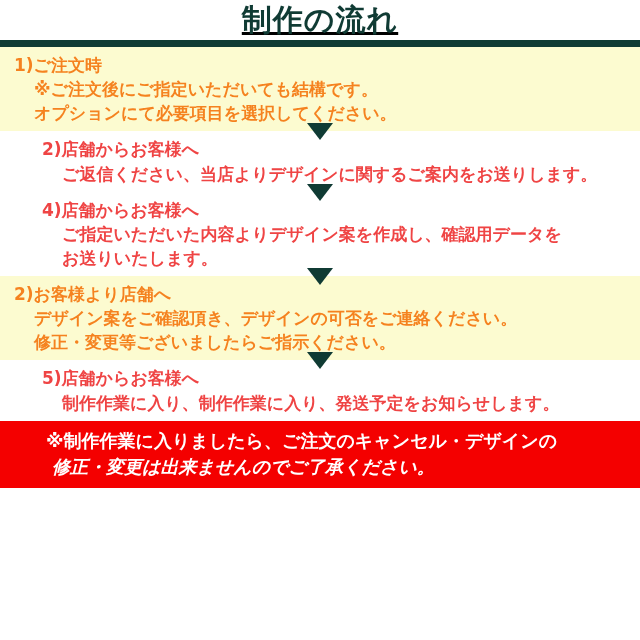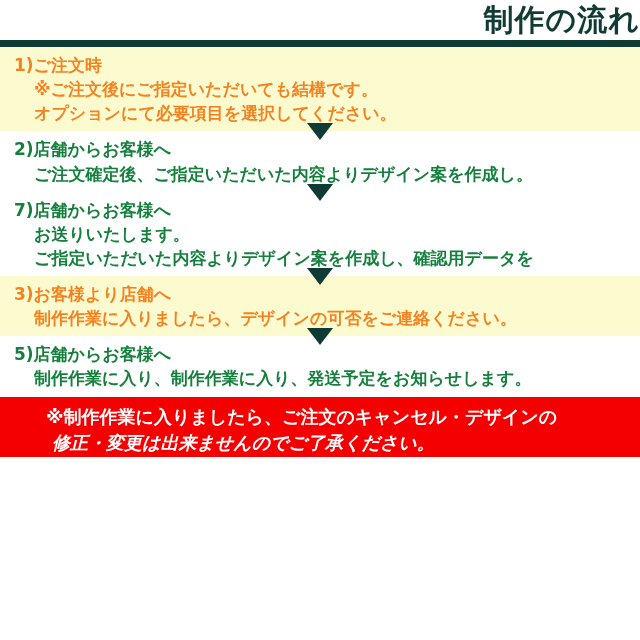--- a/index.html
+++ b/index.html
@@ -16,22 +16,23 @@
     width:640px;
     height:640px;
     background:#ffffff;
   }
 
   
   .title-area {
     height:40px;
     display:flex;
     align-items:center;
-    justify-content:flex-end;
+    justify-content:center;
     background:#ffffff;
+    text-decoration:underline;
   }
   .title-text {
     font-size:30px;
     font-weight:bold;
     color:#103b34;
     letter-spacing:1px;
     line-height:1;
   }
   .title-rule {
     height:7px;
@@ -53,38 +54,38 @@
     font-size:17px;
     font-weight:bold;
     line-height:1.42;
     white-space:nowrap;
   }
   .step-line { padding-left:20px; }
 
   .step.tone-yellow .step-head,
   .step.tone-yellow .step-line { color:#f5821f; }
   .step.tone-white  .step-head,
-  .step.tone-white  .step-line { color:#15803d; }
+  .step.tone-white  .step-line { color:#ef4444;margin-left:28px; }
 
   
   .arrow {
     position:absolute;
     left:50%;
     transform:translateX(-50%);
     width:0; height:0;
     border-left:13px solid transparent;
     border-right:13px solid transparent;
     border-top:17px solid #103b34;
     z-index:5;
   }
 
   
   .notice {
     background:#f40000;
-    padding:7px 0 1px 0;
+    padding:7px 0 8px 0;
   }
   .notice-line {
     font-size:18px;
     font-weight:bold;
     color:#ffffff;
     line-height:1.45;
     white-space:nowrap;
     padding-left:46px;
   }
   .notice-line.second { padding-left:52px;font-style:italic; }
@@ -103,35 +104,36 @@
 
   <div class="step tone-yellow">
     <div class="step-head">1)ご注文時</div>
     <div class="step-line">※ご注文後にご指定いただいても結構です。</div>
     <div class="step-line">オプションにて必要項目を選択してください。</div>
     <div class="arrow" style="bottom:-9px;"></div>
   </div>
 
   <div class="step tone-white">
     <div class="step-head">2)店舗からお客様へ</div>
-    <div class="step-line">ご注文確定後、ご指定いただいた内容よりデザイン案を作成し。</div>
+    <div class="step-line">ご返信ください、当店よりデザインに関するご案内をお送りします。</div>
     <div class="arrow" style="bottom:-9px;"></div>
   </div>
 
 
   <div class="step tone-white">
-    <div class="step-head">7)店舗からお客様へ</div>
+    <div class="step-head">4)店舗からお客様へ</div>
+    <div class="step-line">ご指定いただいた内容よりデザイン案を作成し、確認用データを</div>
     <div class="step-line">お送りいたします。</div>
-    <div class="step-line">ご指定いただいた内容よりデザイン案を作成し、確認用データを</div>
     <div class="arrow" style="bottom:-9px;"></div>
   </div>
 
   <div class="step tone-yellow">
-    <div class="step-head">3)お客様より店舗へ</div>
-    <div class="step-line">制作作業に入りましたら、デザインの可否をご連絡ください。</div>
+    <div class="step-head">2)お客様より店舗へ</div>
+    <div class="step-line">デザイン案をご確認頂き、デザインの可否をご連絡ください。</div>
+    <div class="step-line">修正・変更等ございましたらご指示ください。</div>
     <div class="arrow" style="bottom:-9px;"></div>
   </div>
 
   <div class="step tone-white">
     <div class="step-head">5)店舗からお客様へ</div>
     <div class="step-line">制作作業に入り、制作作業に入り、発送予定をお知らせします。</div>
   </div>
 
   <div class="notice">
     <div class="notice-line">※制作作業に入りましたら、ご注文のキャンセル・デザインの</div>

